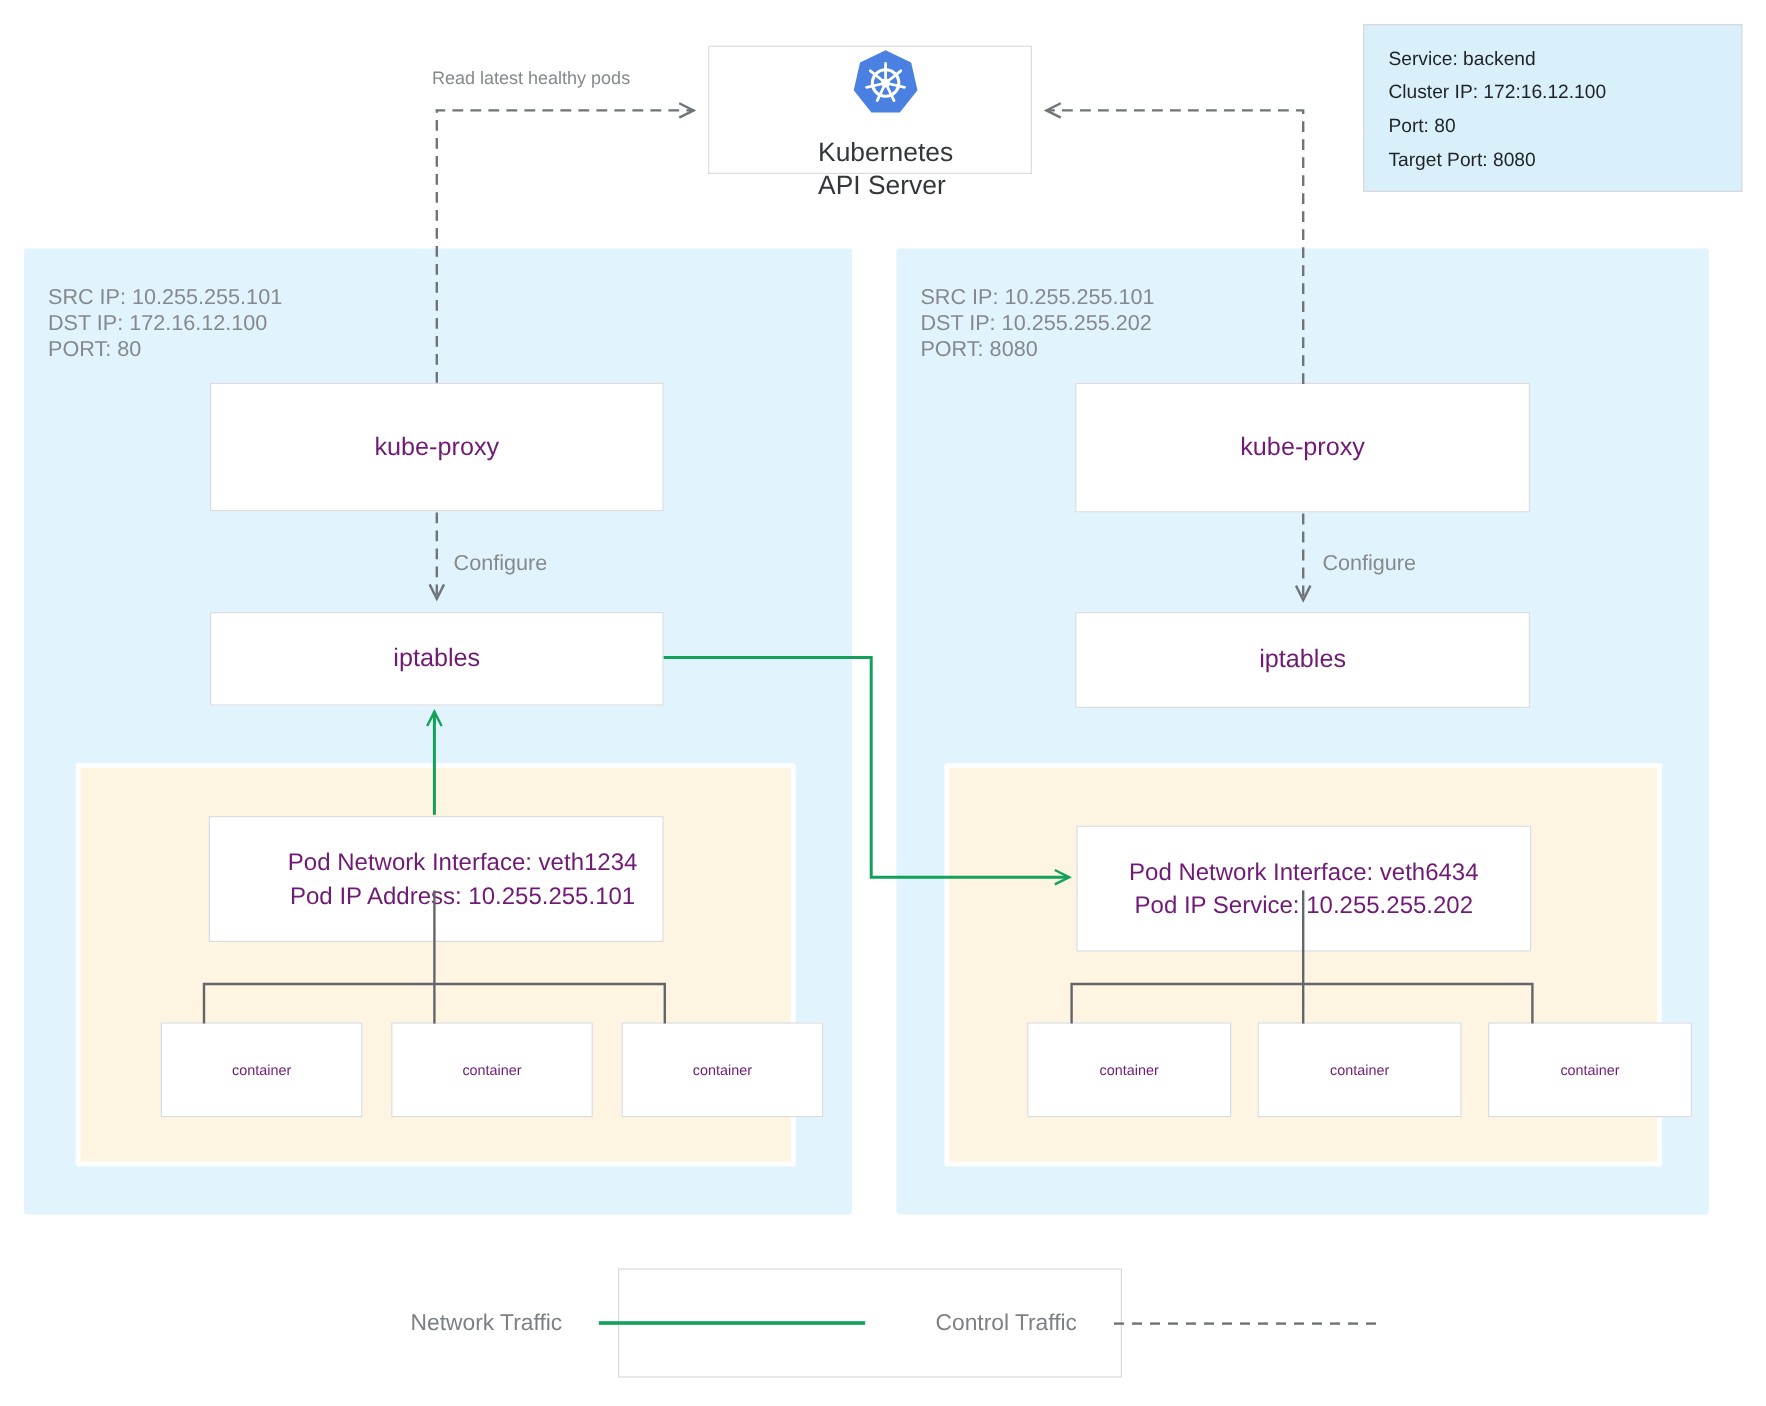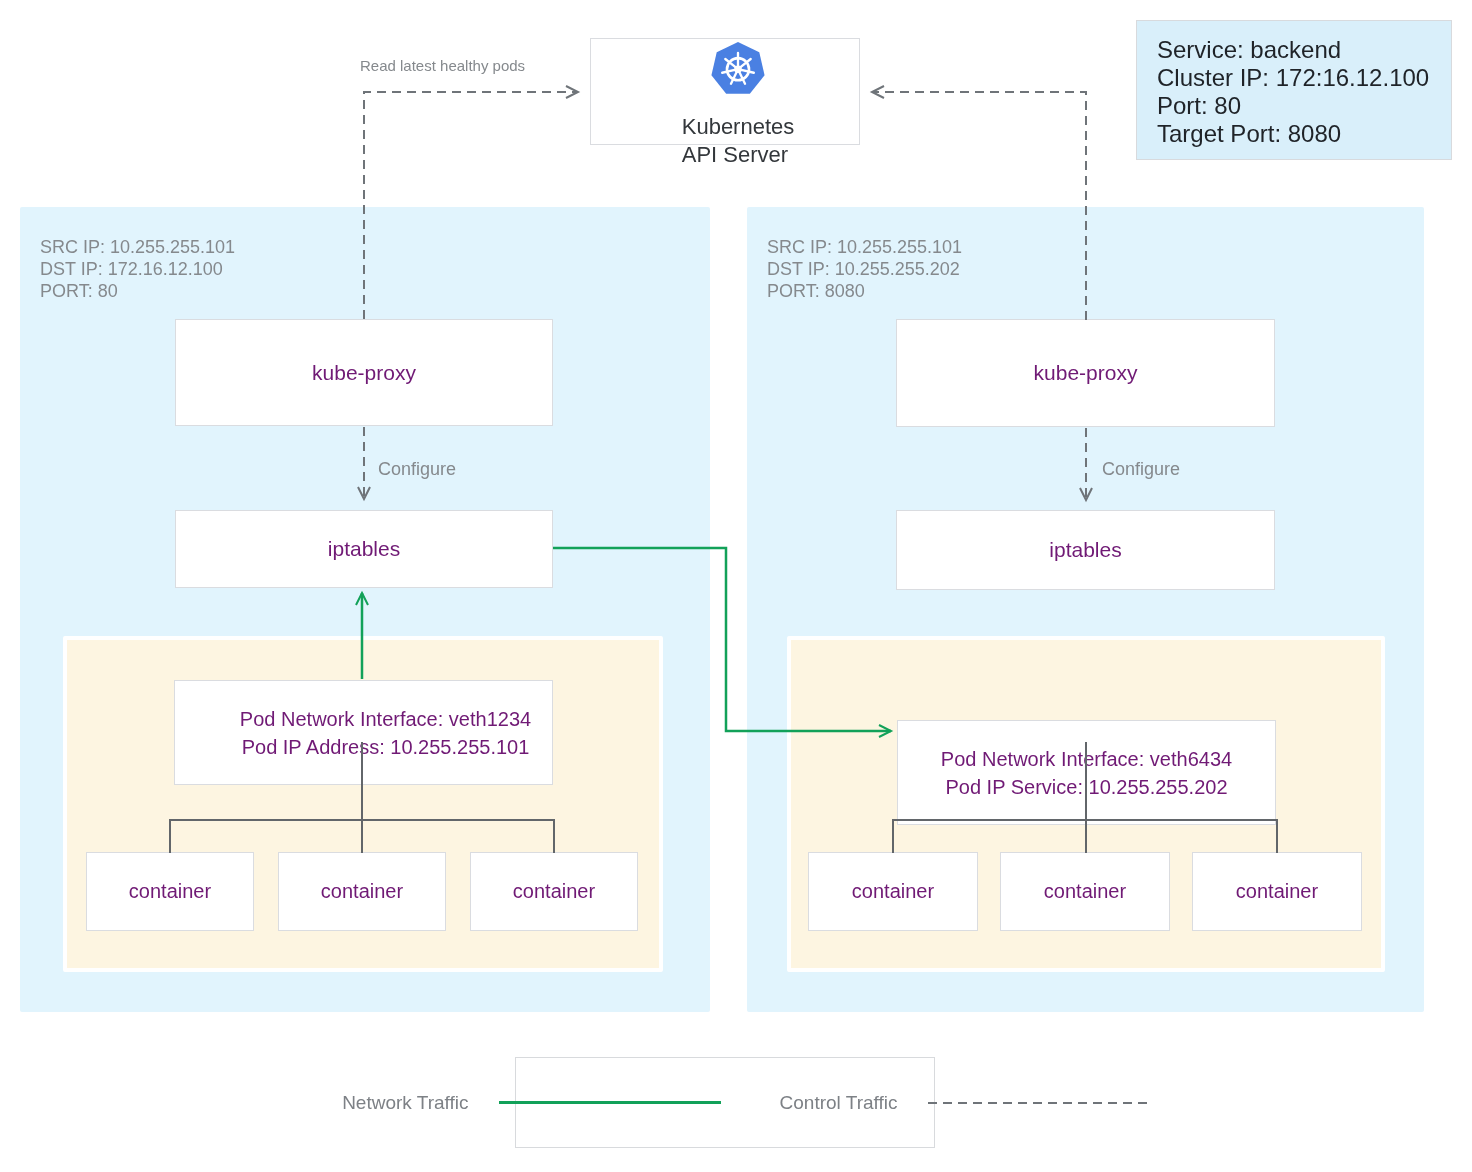--- a/index.html
+++ b/index.html
@@ -27,41 +27,41 @@
 
   .pod {
     position:absolute; background:#fdf5e1; border:4px solid #ffffff;
     box-sizing:border-box; border-radius:2px; z-index:2;
   }
   .pod-left  { left:63px;  top:636px; width:600px; height:336px; }
   .pod-right { left:787px; top:636px; width:598px; height:336px; }
 
   .pod-if { flex-direction:column; font-size:20px; line-height:28px; text-align:center; }
   .pod-if-left  { left:174px; top:680px; width:379px; height:105px;padding-left:44px; }
-  .pod-if-right { left:897px; top:720px; width:379px; height:105px; }
+  .pod-if-right { left:897px; top:688px; width:379px; height:105px; }
 
-  .container-box { font-size:20px; }
+  .container-box { font-size:12px;margin-left:48px; }
   .c-l1 { left:86px;   top:852px; width:168px; height:79px; }
   .c-l2 { left:278px;  top:852px; width:168px; height:79px; }
   .c-l3 { left:470px;  top:852px; width:168px; height:79px; }
   .c-r1 { left:808px;  top:852px; width:170px; height:79px; }
   .c-r2 { left:1000px; top:852px; width:170px; height:79px; }
   .c-r3 { left:1192px; top:852px; width:170px; height:79px; }
 
   .api-box {
     left:590px; top:38px; width:270px; height:107px;
     justify-content:flex-start; padding-left:26px; gap:16px;
     font-size:22px; line-height:28px; color:#33373b;flex-direction:column;
   }
   .api-box .k8s-logo { width:58px; height:58px; flex:0 0 auto; }
 
   .service-box {
     position:absolute; left:1136px; top:20px; width:316px; height:140px;
     background:#d9effa; border:1px solid #d8dadd; box-sizing:border-box;
-    color:#1f2328; font-size:24px; line-height:28px; padding:15px 0 0 20px; z-index:3;
+    color:#1f2328; font-size:16px; line-height:28px; padding:15px 0 0 20px; z-index:3;
   }
 
   .diagram-label { position:absolute; color:#85898d; font-size:18px; z-index:4; }
   .read-label       { left:360px;  top:57px;  font-size:15px; }
   .configure-left   { left:378px;  top:459px; }
   .configure-right  { left:1102px; top:459px; }
 
   .overlay { position:absolute; left:0; top:0; z-index:5; pointer-events:none; }
 
   .ctl  { fill:none; stroke:#6f7479; stroke-width:2;   stroke-dasharray:9 6; }

